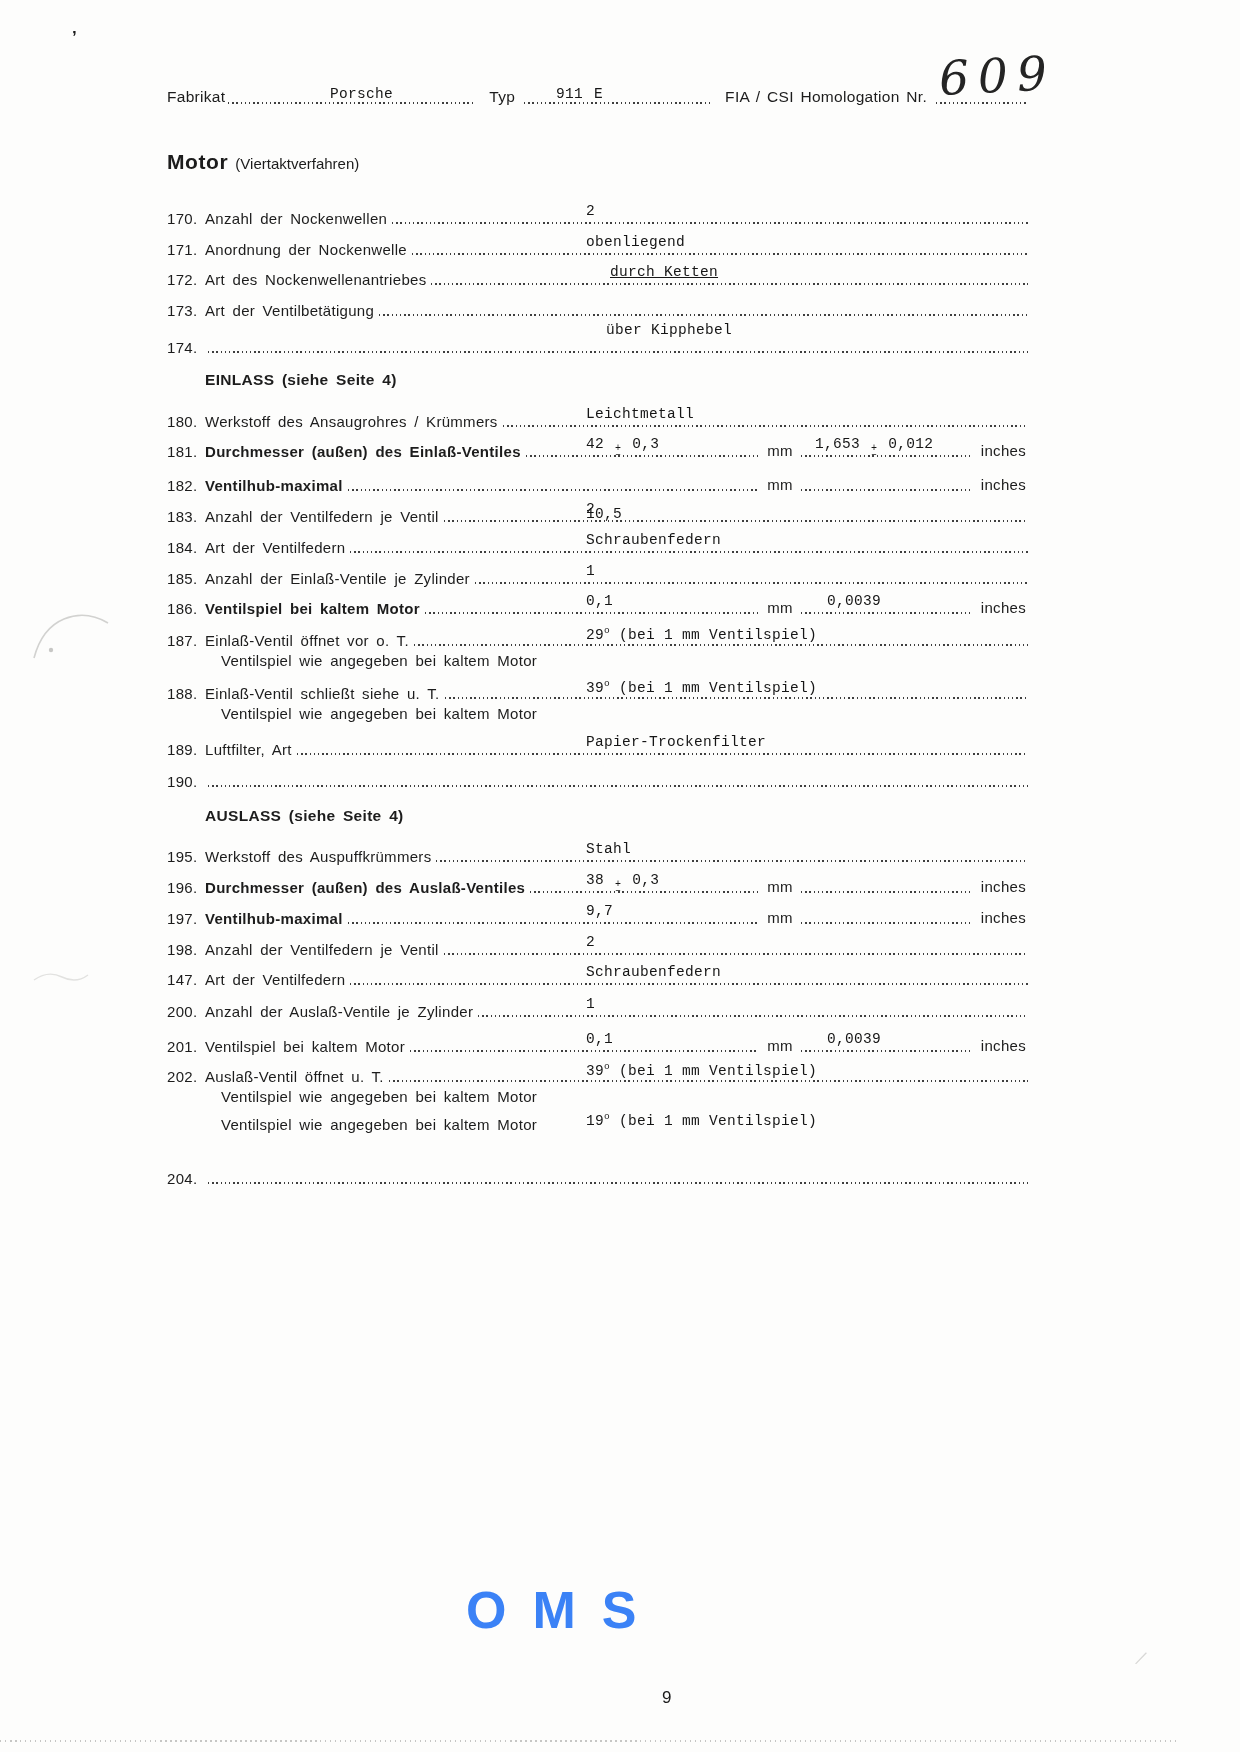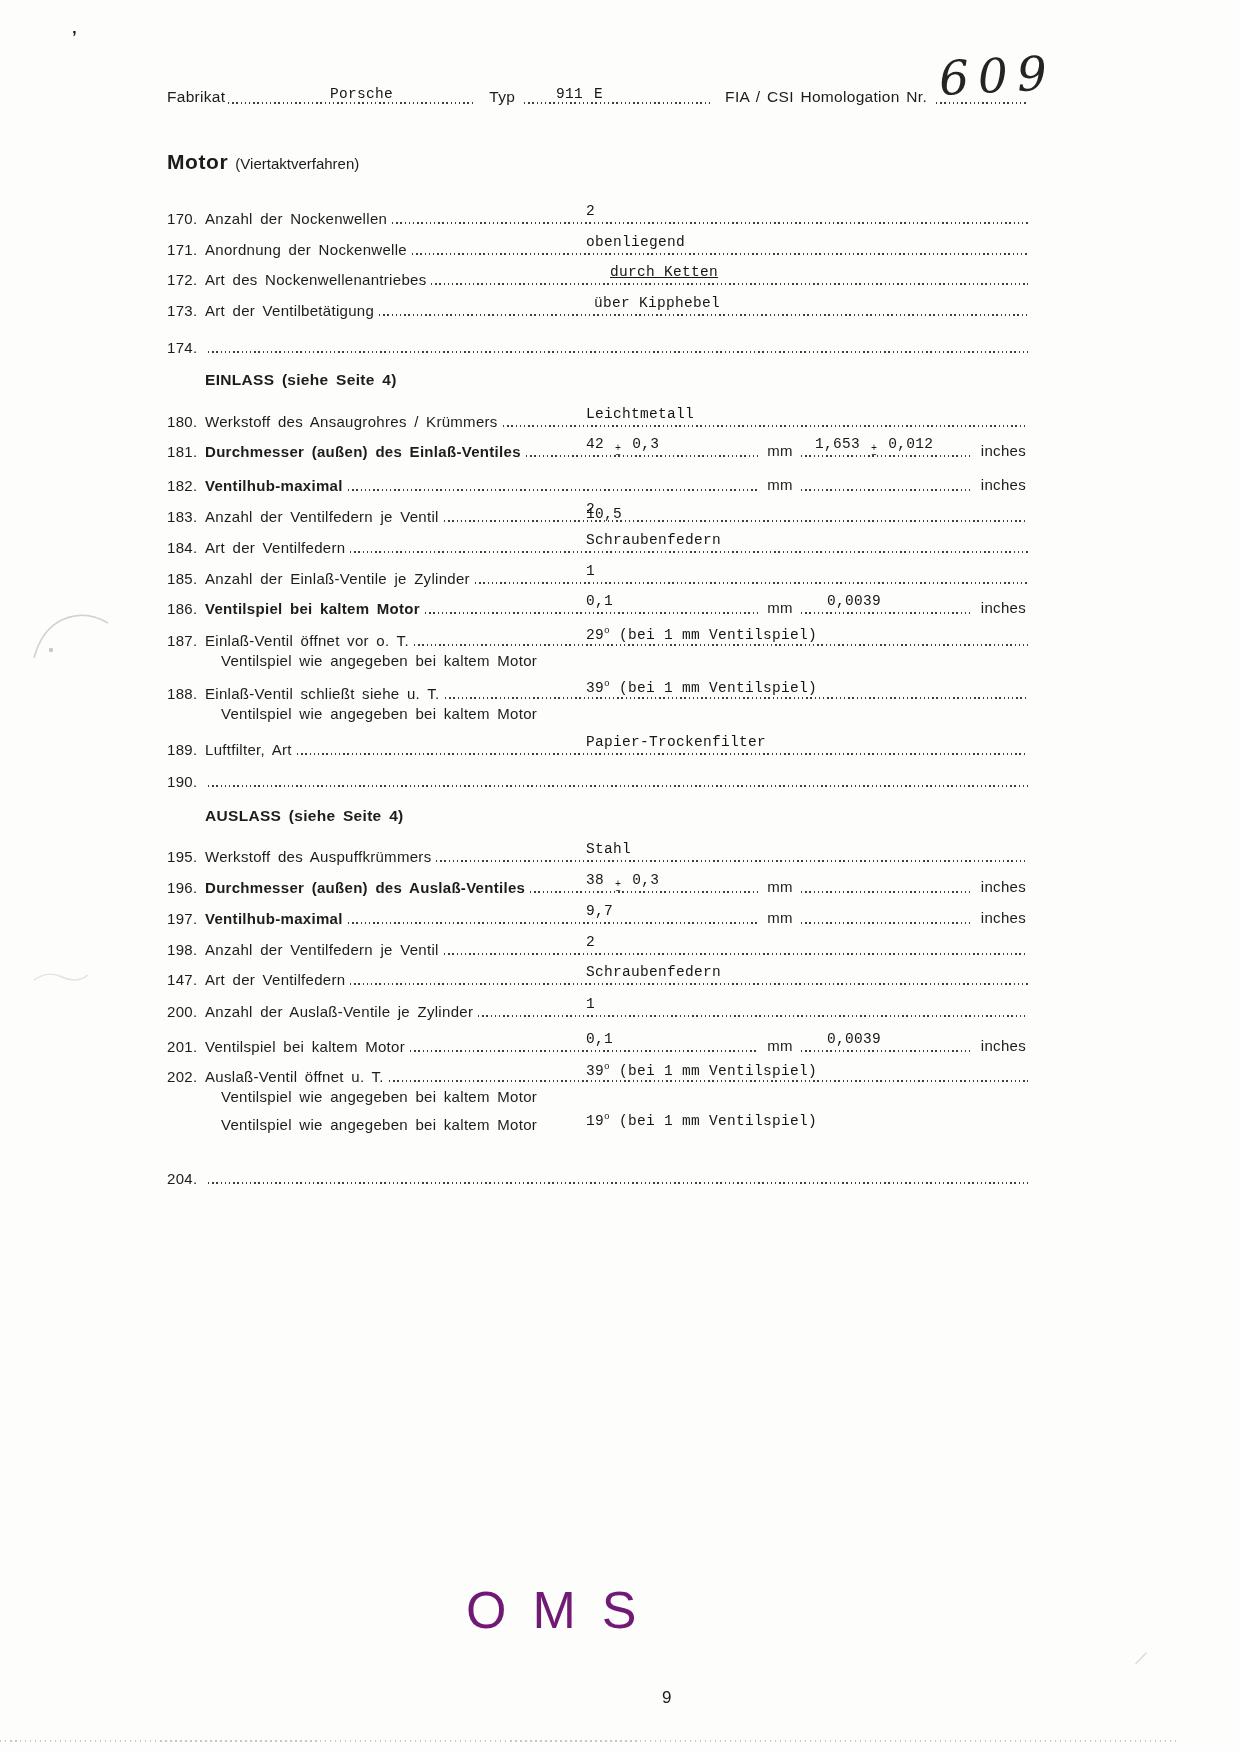--- a/index.html
+++ b/index.html
@@ -59,21 +59,21 @@
   .unit{flex:none;padding:0 5px 1px 5px;}
   .sublabel{margin:3px 0 0 54px;font-size:15px;letter-spacing:.3px;word-spacing:3px;}
   .section-heading{
     position:absolute;left:38px;
     font-size:15.5px;font-weight:700;letter-spacing:.3px;word-spacing:3px;
     white-space:nowrap;
   }
   
   .watermark{
     position:absolute;left:466px;top:1580px;
-    font-size:52px;font-weight:400;letter-spacing:26px;color:#701a75;
+    font-size:52px;font-weight:700;letter-spacing:26px;color:#3b82f6;
   }
   .page-number{position:absolute;left:662px;top:1688px;font-size:17px;}
   .bottom-edge{
     position:absolute;left:0;top:1740px;width:1178px;height:2px;
     background-image:repeating-linear-gradient(90deg,#c6c6c4 0,#c6c6c4 1.5px,transparent 1.5px,transparent 5px);
   }
   .ink-speck{position:absolute;left:72px;top:28px;font-size:17px;font-weight:700;color:#181818;}
   .pencil-mark{position:absolute;}
   .faint-slash{position:absolute;left:1140px;top:1648px;color:#d8d8d6;font-size:19px;transform:rotate(12deg);}
 </style>
@@ -132,21 +132,21 @@
           <span class="dots"></span>
         </div>
         <span class="answer" style="left: 443px; text-decoration: underline;">durch Ketten</span>
       </div>
       <div class="frow" style="top: 297px;">
         <div class="fline">
           <span class="rnum">173.</span>
           <span class="rlabel">Art der Ventilbetätigung</span>
           <span class="dots"></span>
         </div>
-        <span class="answer" style="left: 427px;">über Kipphebel</span>
+        <span class="answer" style="left: 439px; margin-top: 27px;">über Kipphebel</span>
       </div>
       <div class="frow" style="top: 334px;">
         <div class="fline">
           <span class="rnum">174.</span>
           <span class="dots"></span>
         </div>
       </div>
       <div class="section-heading" style="top: 371px;">EINLASS (siehe Seite 4)</div>
       <div class="frow" style="top: 408px;">
         <div class="fline">

